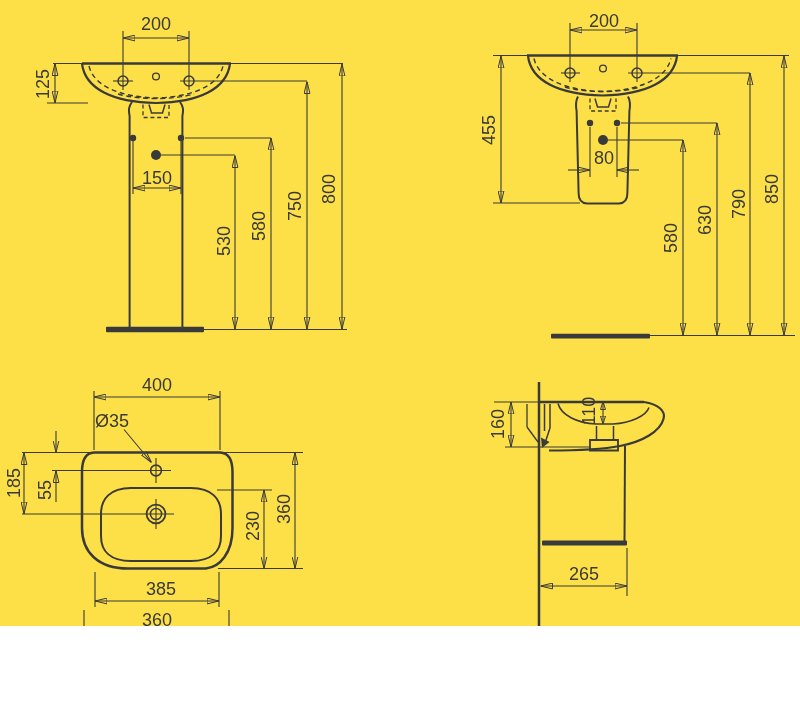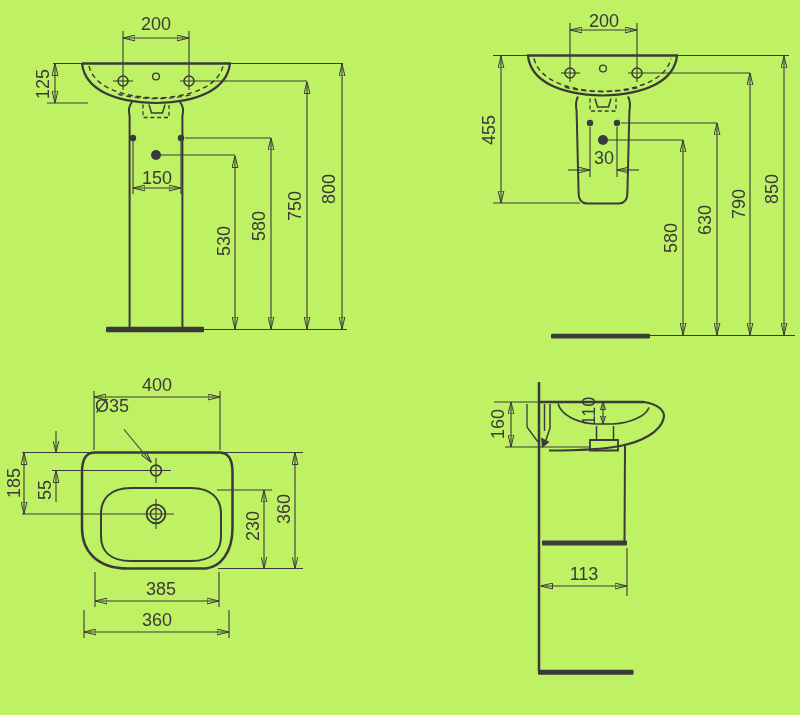--- a/index.html
+++ b/index.html
@@ -1,16 +1,16 @@
 <!DOCTYPE html>
 <html><head>
 <meta charset="utf-8">
 <style>
   html,body{margin:0;padding:0;background:#fff;}
-  #canvas{position:relative;width:800px;height:715px;background:#bef264;overflow:hidden;
+  #canvas{position:relative;width:800px;height:626px;background:#fde047;overflow:hidden;
           font-family:"Liberation Sans","DejaVu Sans",sans-serif;}
   #line-art{position:absolute;left:0;top:0;}
   svg line,svg path,svg circle{stroke:#3a3a3a;fill:none;}
   .t1{stroke-width:1.1px;}
   .t13{stroke-width:1.3px;}
   .t15{stroke-width:1.5px;}
   .t16{stroke-width:1.6px;}
   .t18{stroke-width:1.8px;}
   .t2{stroke-width:2px;}
   .t22{stroke-width:2.2px;}
@@ -189,32 +189,32 @@
 <div class="lbl" style="left:156px;top:24px">200</div>
 <div class="lbl rot" style="left:43px;top:84px">125</div>
 <div class="lbl" style="left:157px;top:178px">150</div>
 <div class="lbl rot" style="left:224px;top:241px">530</div>
 <div class="lbl rot" style="left:259px;top:226px">580</div>
 <div class="lbl rot" style="left:295px;top:206px">750</div>
 <div class="lbl rot" style="left:329px;top:189px">800</div>
 
 <div class="lbl" style="left:604px;top:21px">200</div>
 <div class="lbl rot" style="left:489px;top:130px">455</div>
-<div class="lbl" style="left:604px;top:158px">30</div>
+<div class="lbl" style="left:604px;top:158px">80</div>
 <div class="lbl rot" style="left:671px;top:238px">580</div>
 <div class="lbl rot" style="left:705px;top:220px">630</div>
 <div class="lbl rot" style="left:739px;top:204px">790</div>
 <div class="lbl rot" style="left:772px;top:189px">850</div>
 
 <div class="lbl" style="left:157px;top:385px">400</div>
-<div class="lbl" style="left:112px;top:406px">Ø35</div>
+<div class="lbl" style="left:112px;top:421px">Ø35</div>
 <div class="lbl rot" style="left:14px;top:483px">185</div>
 <div class="lbl rot" style="left:45px;top:490px">55</div>
 <div class="lbl rot" style="left:253px;top:526px">230</div>
 <div class="lbl rot" style="left:284px;top:509px">360</div>
 <div class="lbl" style="left:161px;top:589px">385</div>
 <div class="lbl" style="left:157px;top:620px">360</div>
 
 <div class="lbl rot" style="left:498px;top:424px">160</div>
 <div class="lbl rot" style="left:589px;top:411px">110</div>
-<div class="lbl" style="left:584px;top:574px">113</div>
+<div class="lbl" style="left:584px;top:574px">265</div>
 
 </div>
 
 </body></html>

